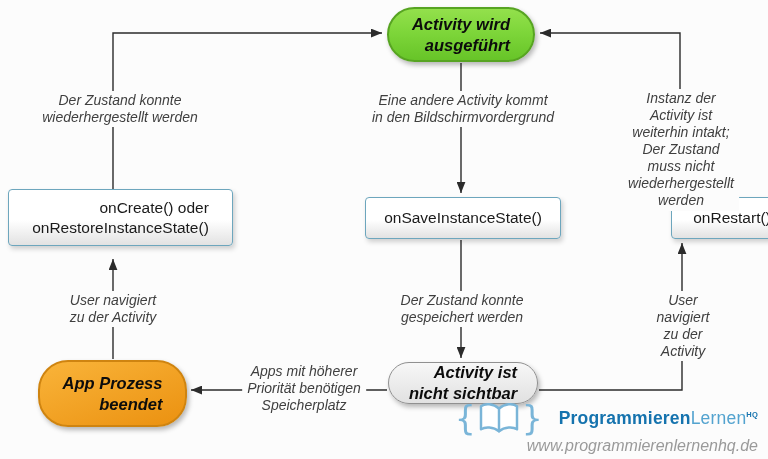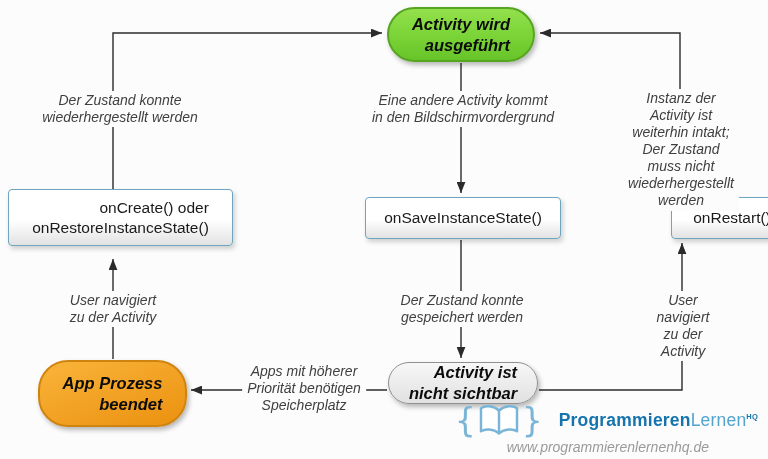--- a/index.html
+++ b/index.html
@@ -48,22 +48,22 @@
     font-family:"DejaVu Sans", sans-serif;font-size:33px;line-height:1;
     color:var(--icon-blue,#7ab5d8);font-weight:normal;
   }
   .book{margin:0 2px;}
   .book path{stroke:var(--icon-blue,#7ab5d8);stroke-width:2.6;fill:#ffffff;stroke-linejoin:round;stroke-linecap:round;}
   .brand{font-size:17.5px;margin-left:16px;letter-spacing:.2px;text-align:right;}
   .brand b{color:var(--brand-blue-dark,#1573ae);font-weight:bold;}
   .brand .light{color:var(--brand-blue-light,#53a3cf);font-weight:normal;}
   .brand sup{color:var(--brand-blue-dark,#1573ae);font-size:7.5px;font-weight:bold;vertical-align:super;}
   .logo-url{
-    margin-left:52px;margin-top:1px;text-align:left;
-    font-style:italic;font-size:14px;color:var(--url-gray,#9a9a9a);
+    margin-left:52px;margin-top:1px;text-align:right;
+    font-style:italic;font-size:16px;color:var(--url-gray,#9a9a9a);
   }
 </style>
 </head>
 <body>
 
 <div class="stage">
 
   <svg class="arrows" viewBox="0 0 768 459">
     <defs>
       <marker id="ah" viewBox="0 0 10 8" refX="10" refY="4" markerWidth="11" markerHeight="9" markerUnits="userSpaceOnUse" orient="auto">

